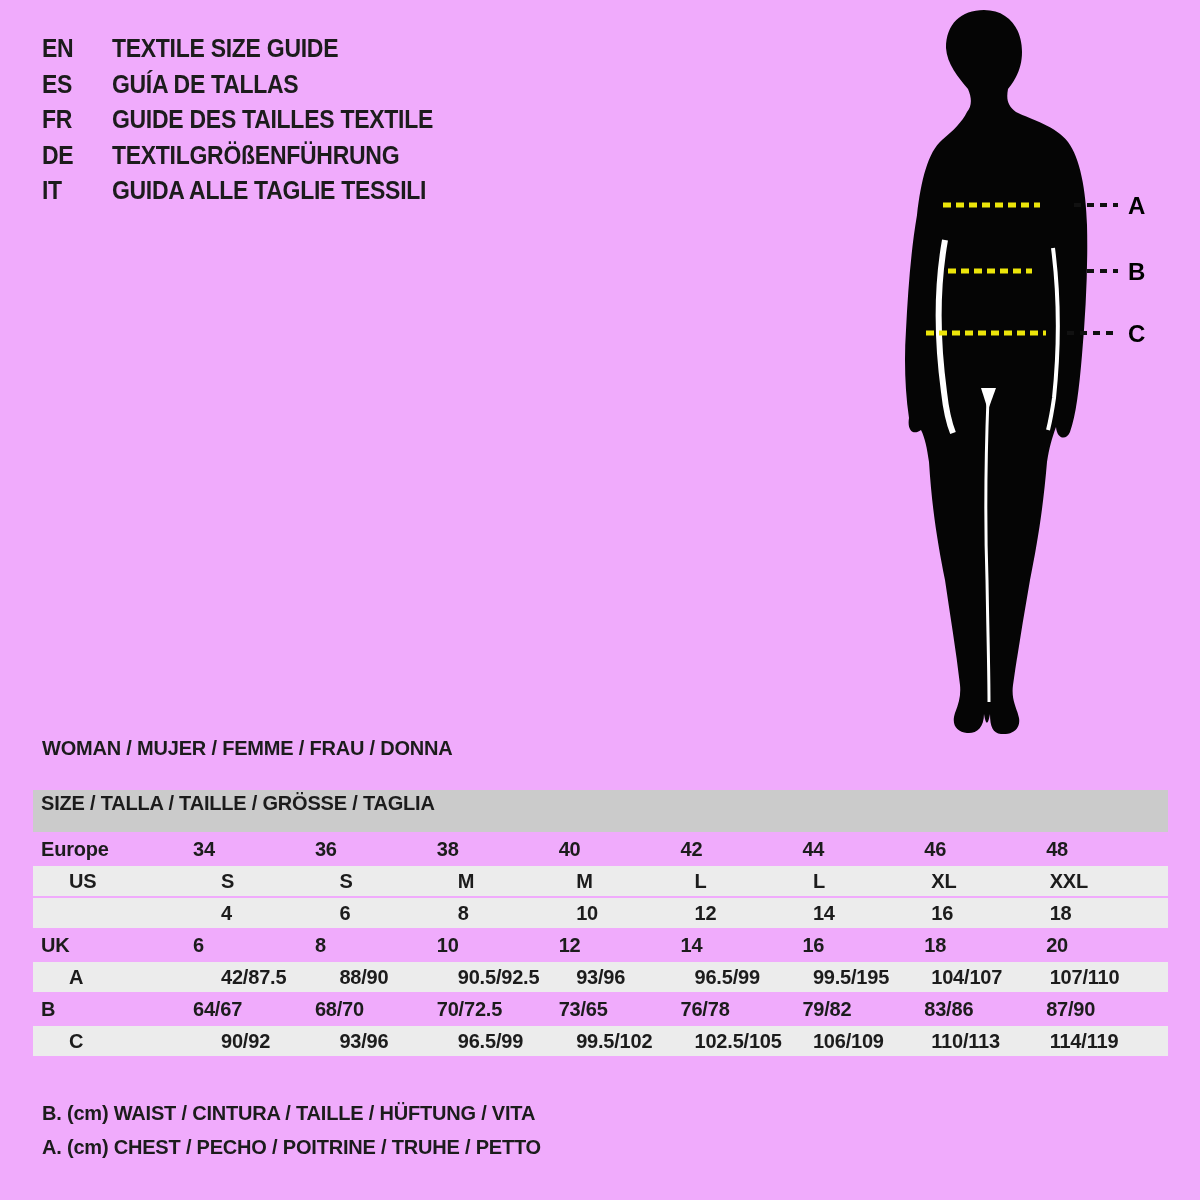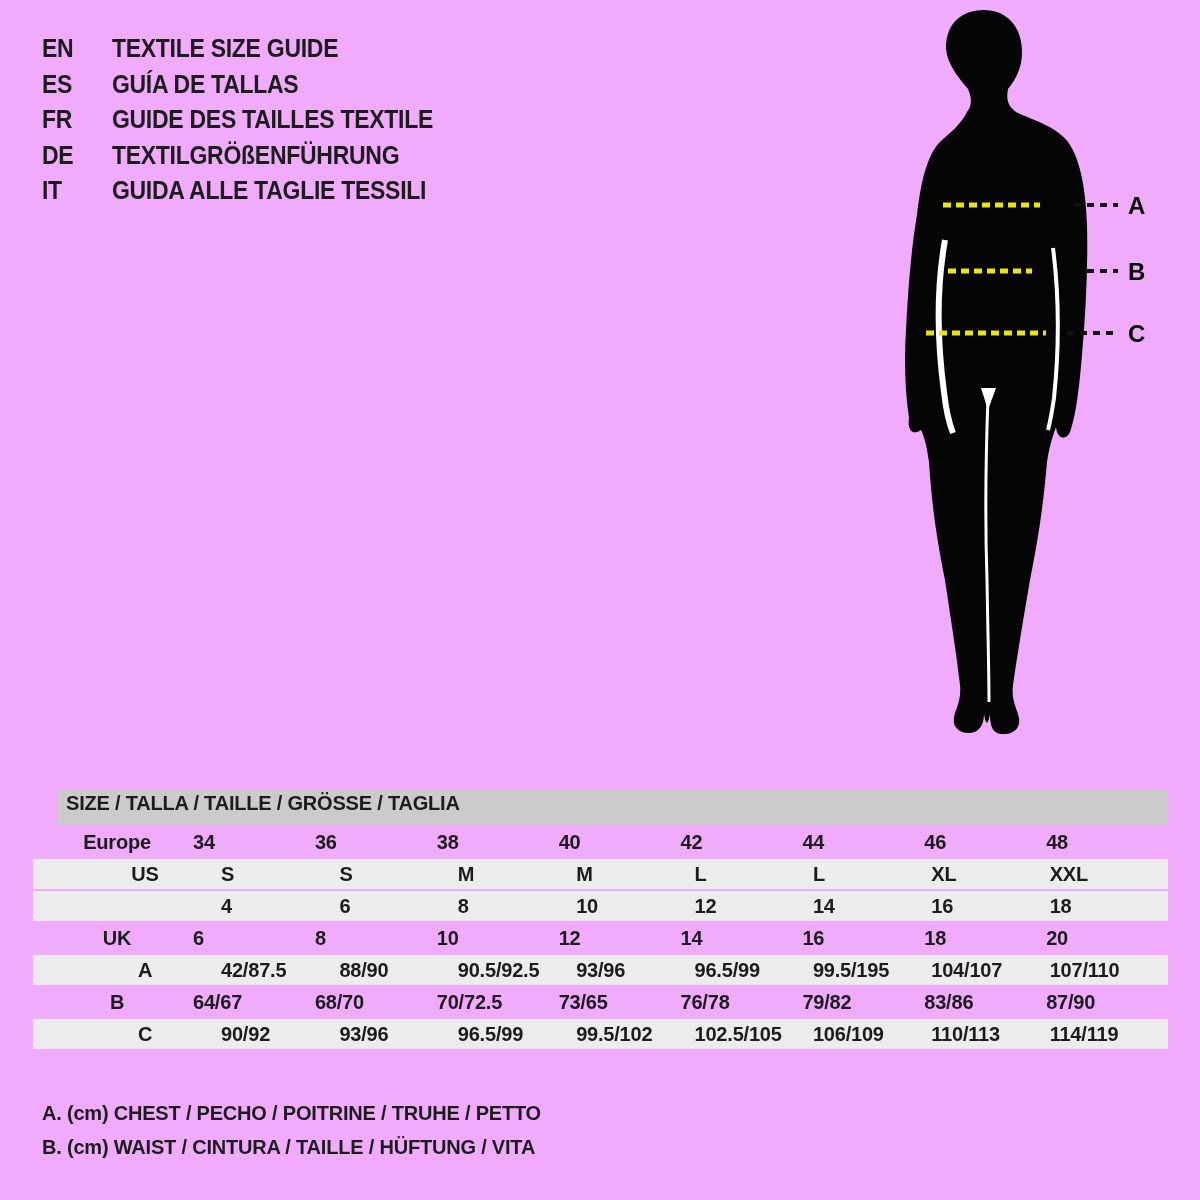--- a/index.html
+++ b/index.html
@@ -18,31 +18,31 @@
   .figure{position:absolute;left:860px;top:0;width:300px;height:740px;}
   .measure-label{font-family:"Liberation Sans", sans-serif;font-size:24px;font-weight:bold;}
   
   .section-title{
     position:absolute;left:42px;top:737px;
     font-size:20px;font-weight:bold;letter-spacing:-0.2px;
   }
   
   .size-table{position:absolute;left:33px;top:790px;width:1135px;}
   .table-header{
-    height:35px;line-height:27px;margin-bottom:2px;
+    height:42px;line-height:27px;margin-bottom:2px;
     background:var(--table_header_bg,#cbcbcb);
-    font-size:20px;font-weight:bold;letter-spacing:-0.2px;padding-left:8px;box-sizing:border-box;margin-left:25px;
+    font-size:20px;font-weight:bold;letter-spacing:-0.2px;padding-left:8px;box-sizing:border-box;
   }
   .trow{
     display:grid;grid-template-columns:160px repeat(8,1fr);
     height:30px;line-height:30px;margin-bottom:2px;
     font-size:20px;font-weight:bold;letter-spacing:-0.2px;
   }
   .trow.shaded{background:var(--row_stripe_bg,#ececec);padding-left:28px;}
-  .tlabel{text-align:center;padding-left:8px;}
+  .tlabel{text-align:left;padding-left:8px;}
   .tcell{text-align:left;}
   
   .legend{
     position:absolute;left:42px;top:1096px;
     font-size:20px;font-weight:bold;letter-spacing:-0.2px;line-height:34px;white-space:nowrap;
   }
 </style>
 </head>
 <body>
 
@@ -109,20 +109,21 @@
 
     <line x1="214" y1="205" x2="258" y2="205" stroke-width="4" stroke-dasharray="7 6" stroke="#111111"></line>
     <line x1="227" y1="271" x2="258" y2="271" stroke-width="4" stroke-dasharray="7 6" stroke="#111111"></line>
     <line x1="207" y1="333" x2="258" y2="333" stroke-width="4" stroke-dasharray="7 6" stroke="#111111"></line>
 
     <text class="measure-label" x="268" y="214">A</text>
     <text class="measure-label" x="268" y="280">B</text>
     <text class="measure-label" x="268" y="342">C</text>
   </svg>
 
+  <div class="section-title">WOMAN / MUJER / FEMME / FRAU / DONNA</div>
 
   <div class="size-table">
     <div class="table-header">SIZE / TALLA / TAILLE / GRÖSSE / TAGLIA</div>
     <div id="table-rows">
         <div class="trow">
           <div class="tlabel">Europe</div>
           <div class="tcell">34</div>
           <div class="tcell">36</div>
           <div class="tcell">38</div>
           <div class="tcell">40</div>
@@ -194,17 +195,17 @@
           <div class="tcell">99.5/102</div>
           <div class="tcell">102.5/105</div>
           <div class="tcell">106/109</div>
           <div class="tcell">110/113</div>
           <div class="tcell">114/119</div>
         </div>
       </div>
   </div>
 
   <div class="legend">
+    <div>B. (cm) WAIST / CINTURA / TAILLE / HÜFTUNG / VITA</div>
     <div>A. (cm) CHEST / PECHO / POITRINE / TRUHE / PETTO</div>
-    <div>B. (cm) WAIST / CINTURA / TAILLE / HÜFTUNG / VITA</div>
   </div>
 
 </div>
 
 </body></html>

